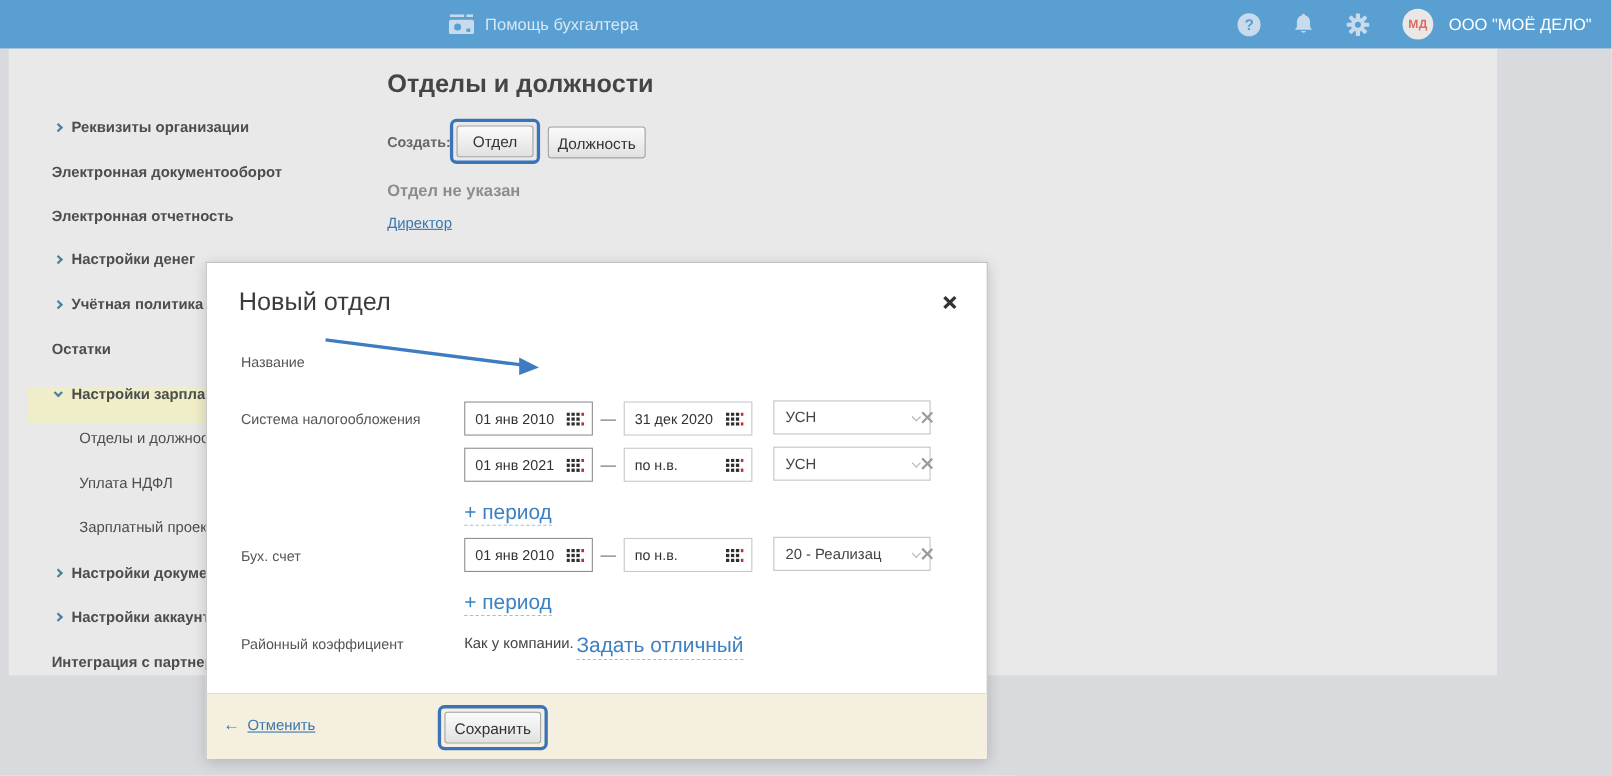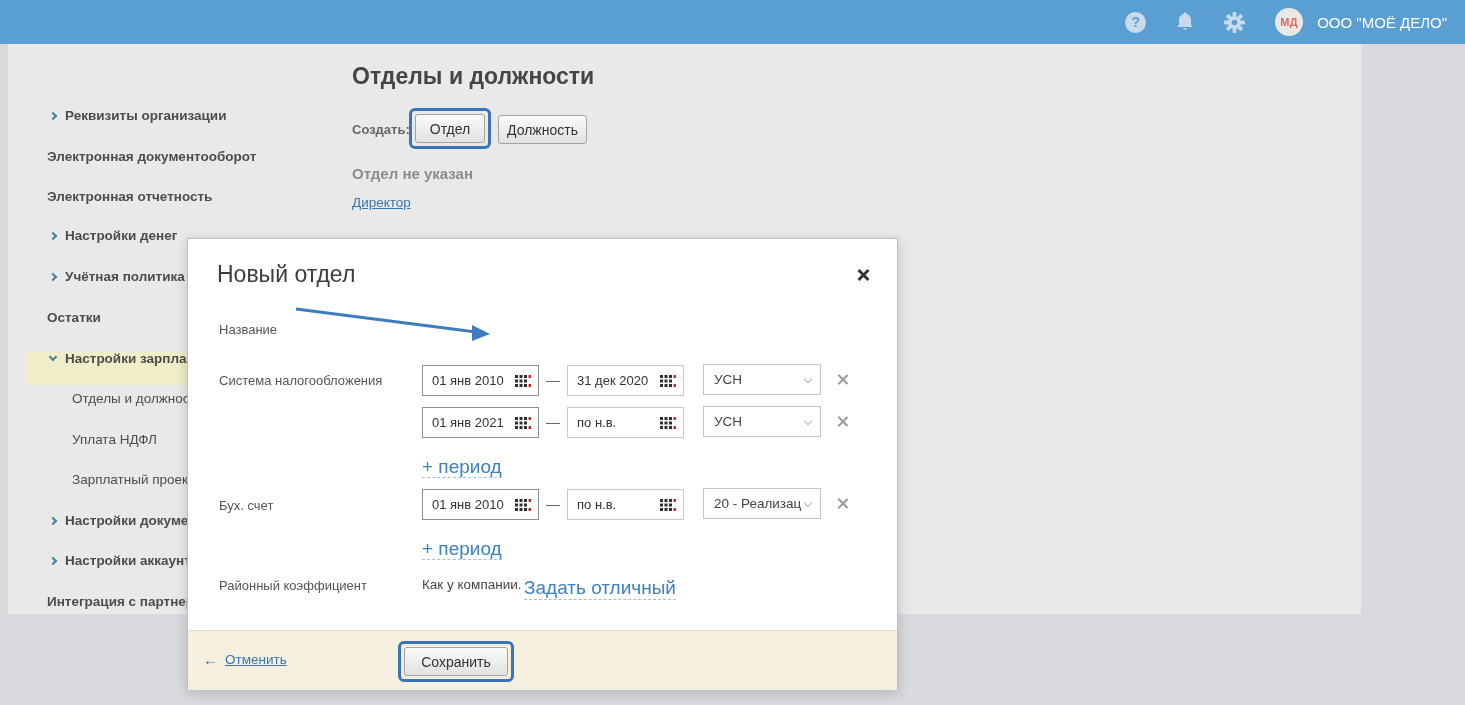--- a/index.html
+++ b/index.html
@@ -53,38 +53,48 @@
   .x-thin::before { transform:rotate(45deg); } .x-thin::after { transform:rotate(-45deg); }
   .f-label { position:absolute; font-size:13px; color:#555; }
   .name-input { position:absolute; left:234px; top:78px; width:409px; height:31px; background:#f9e491;
                 border:1px solid #c9ae51; font-family:"Liberation Sans", sans-serif; font-size:13px; color:#333; padding-left:10px; }
   .di { position:absolute; width:117px; height:31px; background:#fff; border:1px solid #c8c8c8; }
   .di.first { border-color:#8f8f8f; }
   .di input { width:88px; height:100%; border:none; background:transparent; outline:none;
               font-family:"Liberation Sans", sans-serif; font-size:13px; color:#333; padding-left:9px; }
   .di .cal { position:absolute; right:7px; top:9px; }
   .sep { position:absolute; font-size:14px; color:#666; }
-  .dd { position:absolute; width:118px; height:31px; background:#fff; border:1px solid #c4c4c4; cursor:pointer;
+  .dd { position:absolute; width:143px; height:31px; background:#fff; border:1px solid #c4c4c4; cursor:pointer;
         font-size:13.5px; color:#444; display:flex; align-items:center; padding-left:10px; overflow:hidden; white-space:nowrap; }
   .dd .dchev { position:absolute; right:9px; top:11px; display:inline-block; width:6px; height:6px;
                border:solid #b4b4b4; border-width:0 1.5px 1.5px 0; transform:rotate(45deg); }
   .add-period { position:absolute; font-size:13.5px; color:#3e81c0; cursor:pointer; }
   .plain-text { position:absolute; font-size:13.5px; color:#444; }
   .modal-footer { position:absolute; left:0; top:391px; width:709px; height:60px; background:#f5efdf; border-top:1px solid #e4decb; }
   .cancel-wrap { position:absolute; left:15px; top:20px; display:flex; align-items:center; gap:7px; }
   .cancel-arrow { color:#3877ad; font-size:15px; }
 
   .arrow-svg { position:absolute; left:100px; top:60px; }
 </style>
 </head>
 <body>
 
 <div id="screen">
 
   <div class="topbar">
+    <div class="product">
+      <svg width="23" height="18" viewBox="0 0 23 18">
+        <rect x="1" y="0" width="13" height="2.5" fill="#c7dbec"></rect>
+        <rect x="16" y="0" width="6" height="2.5" fill="#c7dbec"></rect>
+        <rect x="0" y="5" width="23" height="13" rx="2" fill="#c7dbec"></rect>
+        <circle cx="8" cy="11.5" r="3.2" fill="#599fd2"></circle>
+        <rect x="16" y="13" width="3.5" height="3" fill="#599fd2"></rect>
+      </svg>
+      <span class="product-label">Помощь бухгалтера</span>
+    </div>
     <div class="top-right">
       <div class="help-circle">
         <span>?</span>
       </div>
       <div class="icon-btn">
         <svg width="18" height="20" viewBox="0 0 18 20">
           <path d="M9 0.5 C9.9 0.5 10.6 1.2 10.6 2.1 C13.3 2.8 15 5 15 8 L15 12.5 L16.8 15 L1.2 15 L3 12.5 L3 8 C3 5 4.7 2.8 7.4 2.1 C7.4 1.2 8.1 0.5 9 0.5 Z" fill="#c7dbec"></path>
           <path d="M6.8 16.2 A2.3 2.3 0 0 0 11.2 16.2 Z" fill="#c7dbec"></path>
         </svg>
       </div>
@@ -332,18 +342,18 @@
     <label class="f-label" style="left:31px; top:339px;">Районный коэффициент</label>
     <span class="plain-text" style="left:234px; top:338px;">Как у компании.</span>
     <a class="dashed-link" style="position:absolute; left:336px; top:338px;">Задать отличный</a>
 
     <div class="modal-footer">
       <div class="cancel-wrap">
         <span class="cancel-arrow">←</span>
         <a class="link">Отменить</a>
       </div>
       <div class="focus-ring" style="position:absolute; left:210px; top:10px;">
-        <button class="btn" style="width:104px; height:29px;">Сохранить</button>
+        <button class="btn" style="width:88px; height:29px;">Сохранить</button>
       </div>
     </div>
   </div>
 
 </div>
 
 </body></html>

